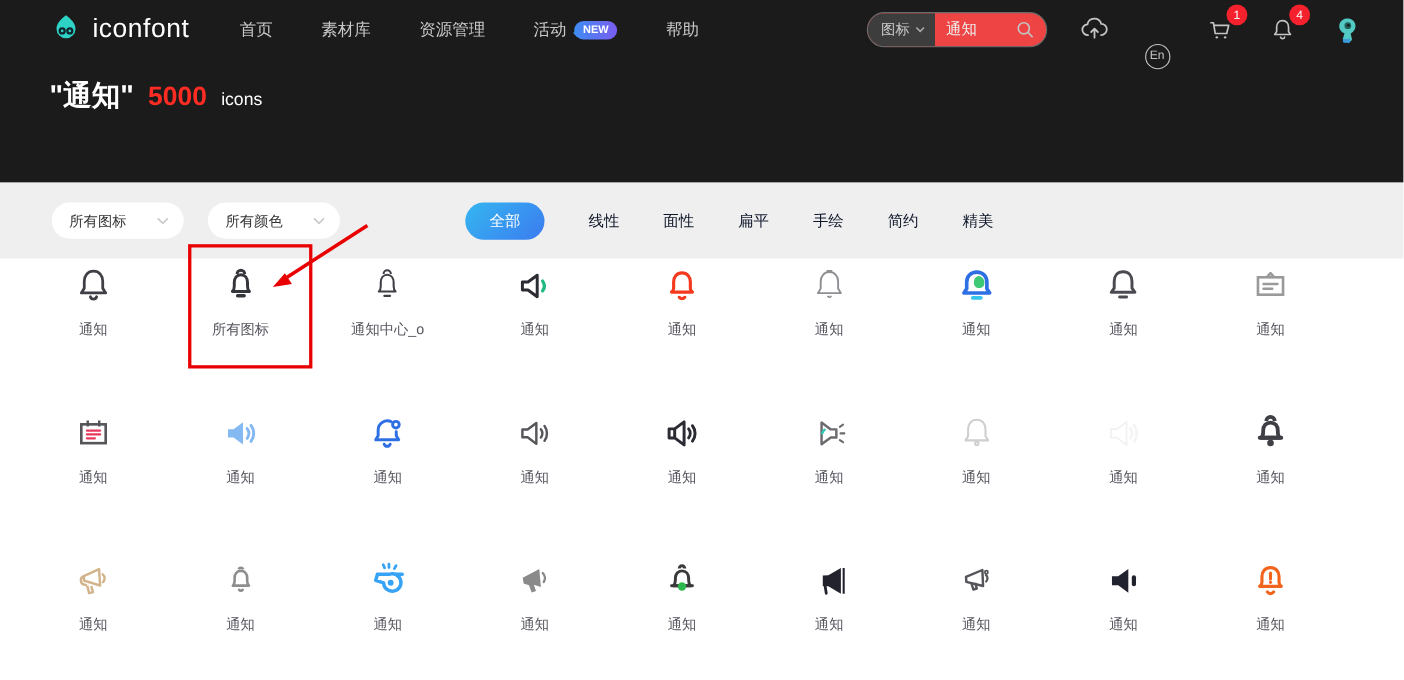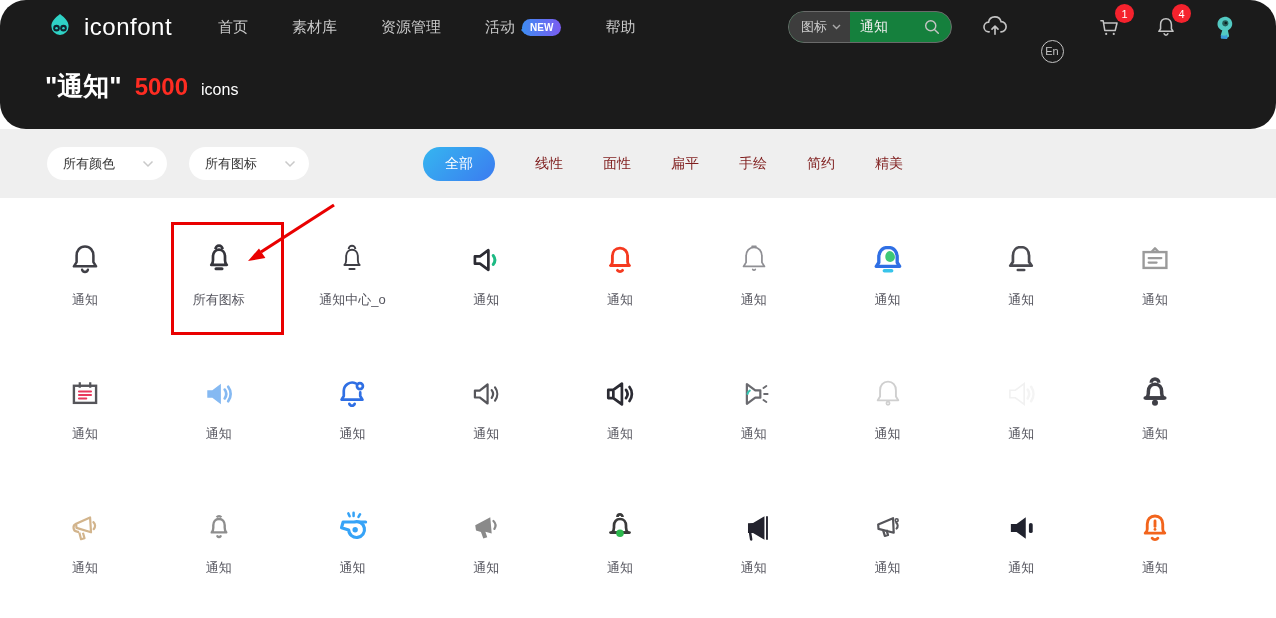--- a/index.html
+++ b/index.html
@@ -1,34 +1,34 @@
 <!DOCTYPE html>
 <html><head>
 <meta charset="utf-8">
 <style>
   * { box-sizing: border-box; margin: 0; padding: 0; }
   html,body { width:1276px; height:618px; overflow:hidden; background:#fff;
     font-family:"Liberation Sans", sans-serif; }
   .page { position:relative; width:1276px; height:618px; }
 
   
-  .header-dark { background:#1b1b1b; height:129px;border-radius:26px; }
+  .header-dark { background:#1b1b1b; height:166px; }
   .topbar { height:54px; display:flex; align-items:center; padding:0 38px 0 45px; }
   .logo { display:flex; align-items:center; gap:9px; cursor:pointer; }
   .logo svg { width:30px; height:30px; display:block; }
   .logo-text { color:#fff; font-size:24px; font-weight:500; letter-spacing:.5px; }
   .nav { display:flex; align-items:center; gap:44px; margin-left:46px; }
   .nav-item { color:#c9c9c9; font-size:15px; cursor:pointer; display:flex; align-items:center; gap:7px; white-space:nowrap; }
   .badge-new { position:relative; background:linear-gradient(90deg,#3f8cf3,#7a5cf0);
     color:#fff; font-size:10px; font-weight:bold; padding:3px 8px; border-radius:9px; }
   .badge-new::before { content:""; position:absolute; left:-5px; top:7px;
     border:4px solid transparent; border-right-color:#3f8cf3; }
 
   .search-pill { margin-left:auto; display:flex; align-items:center; height:32px;
-    border:1px solid #6a6a6a; border-radius:17px; overflow:hidden; width:164px; background:#15803d;justify-content:center; }
+    border:1px solid #6a6a6a; border-radius:17px; overflow:hidden; width:164px; background:#ef4444;justify-content:center; }
   .search-cat { display:flex; align-items:center; gap:5px; background:#3d3d3d; color:#ccc;
     font-size:13px; padding:0 9px 0 12px; height:100%; cursor:pointer; white-space:nowrap; }
   .search-input { flex:1; min-width:0; background:transparent; border:none; outline:none;
     color:#eee; font-size:14px; padding:0 2px 0 10px; font-family:inherit; }
   .search-btn { display:flex; align-items:center; padding-right:10px; cursor:pointer; background:none; border:none; }
 
   .header-icons { display:flex; align-items:center; gap:27px; margin-left:28px; }
   .hicon { position:relative; width:30px; height:30px; display:flex; align-items:center; justify-content:center; cursor:pointer; }
   .en-circle { width:23px; height:23px; border:1.5px solid #c4c4c4; border-radius:50%;
     color:#c4c4c4; font-size:11px; display:flex; align-items:center; justify-content:center;margin-top:48px; }
@@ -40,21 +40,21 @@
   .title-query { color:#fff; font-size:26px; font-weight:bold; }
   .title-count { color:#fe2c22; font-size:24px; font-weight:bold; }
   .title-unit  { color:#fff; font-size:16px; }
 
   
   .filterbar { height:69px; background:#efefef; display:flex; align-items:center; padding-left:47px; }
   .dd { width:120px; height:33px; background:#fff; border-radius:17px; display:flex;
     align-items:center; justify-content:space-between; padding:0 13px 0 16px;
     font-size:13px; color:#333; margin-right:22px; cursor:pointer; }
   .tabs { display:flex; align-items:center; gap:40px; margin-left:92px; }
-  .tab { font-size:14px; color:#7f1d1d; cursor:pointer; white-space:nowrap; }
+  .tab { font-size:14px; color:#0f172a; cursor:pointer; white-space:nowrap; }
   .tab.active { background:linear-gradient(135deg,#35b6f0,#3b7bf0); color:#fff;
     padding:8px 22px; border-radius:17px; }
 
   
   .grid { position:absolute; top:203px; left:18px; width:1204px;
     display:grid; grid-template-columns:repeat(9,1fr); grid-auto-rows:134px; }
   .cell { display:flex; flex-direction:column; align-items:center; justify-content:center;
     gap:12px; padding-top:10px; cursor:pointer; }
   .cell-icon { width:38px; height:38px; }
   .cell-icon svg { width:100%; height:100%; display:block; }
@@ -158,27 +158,27 @@
     <div class="title-row">
       <span class="title-query">"通知"</span>
       <span class="title-count">5000</span>
       <span class="title-unit">icons</span>
     </div>
   </div>
 
   <div class="filterbar">
     <div style="display:flex;">
         <div class="dd">
-          <span>所有颜色</span>
+          <span>所有图标</span>
           <svg width="12" height="8" viewBox="0 0 12 8">
             <path d="M1.5 1.5L6 6l4.5-4.5" fill="none" stroke="#c9c9c9" stroke-width="1.5"></path>
           </svg>
         </div>
         <div class="dd">
-          <span>所有图标</span>
+          <span>所有颜色</span>
           <svg width="12" height="8" viewBox="0 0 12 8">
             <path d="M1.5 1.5L6 6l4.5-4.5" fill="none" stroke="#c9c9c9" stroke-width="1.5"></path>
           </svg>
         </div>
       </div>
     <div class="tabs">
         <span class="tab active">全部</span>
         <span class="tab">线性</span>
         <span class="tab">面性</span>
         <span class="tab">扁平</span>

